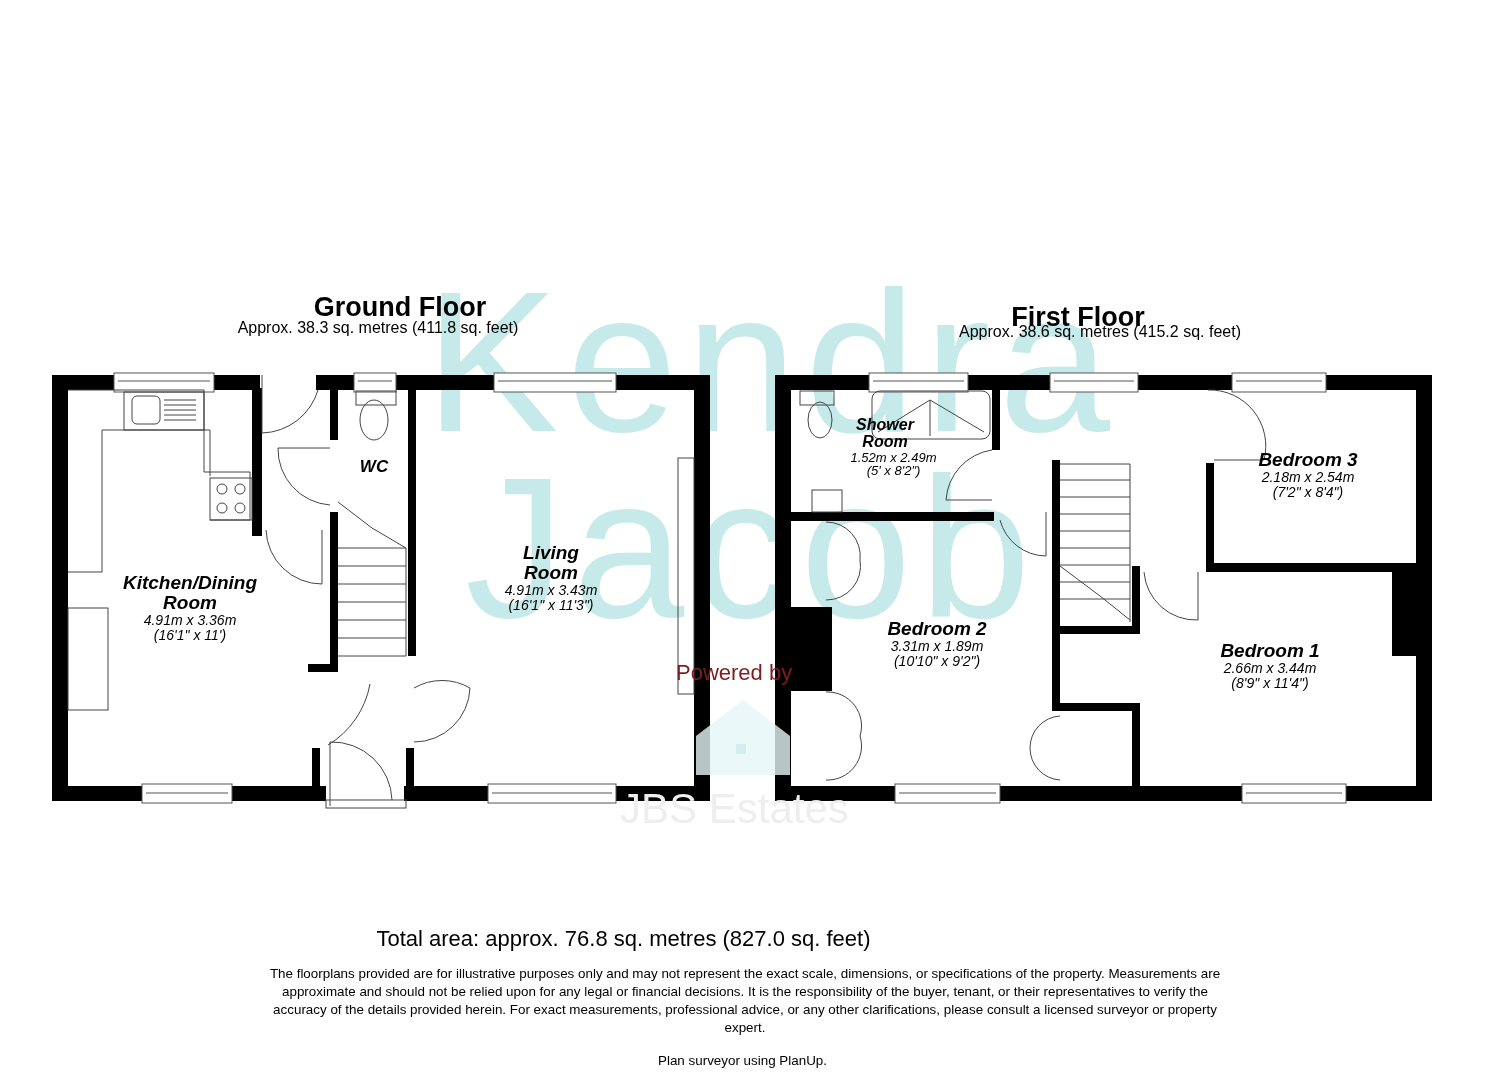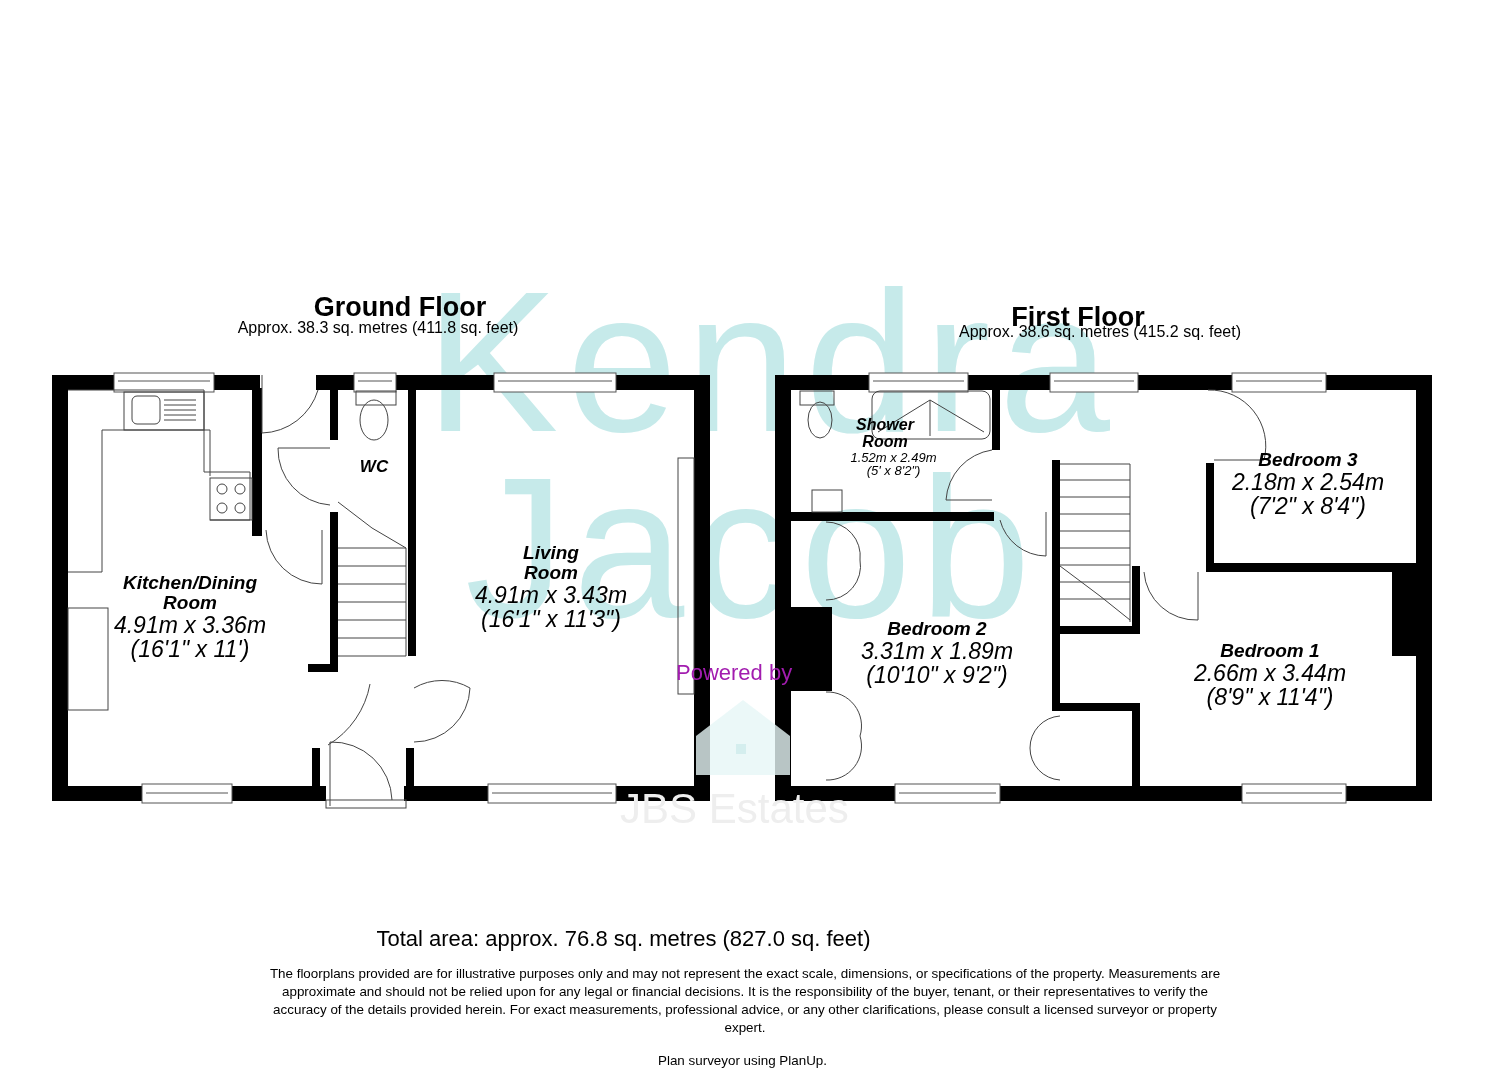--- a/index.html
+++ b/index.html
@@ -2,21 +2,21 @@
 <html><head>
 <meta charset="utf-8">
 <style>
   html,body{margin:0;padding:0;background:#ffffff;}
   body{width:1485px;height:1080px;position:relative;overflow:hidden;font-family:"Liberation Sans",sans-serif;color:#000;}
   .floor-title{position:absolute;font-weight:bold;font-size:27px;text-align:center;white-space:nowrap;transform:translateX(-50%);}
   .floor-sub{position:absolute;font-size:16px;text-align:center;white-space:nowrap;transform:translateX(-50%);}
   .room-label{position:absolute;text-align:center;transform:translateX(-50%);white-space:nowrap;line-height:1.05;font-style:italic;}
   .room-name{font-weight:bold;font-size:19px;display:block;}
   .room-name.small{font-size:16px;}
-  .room-dim{font-size:23px;display:block;}
+  .room-dim{font-size:14px;display:block;}
   .room-dim.small{font-size:13px;margin-left:17px;}
   .wm{position:absolute;color:#c6eaea;font-family:"Liberation Sans",sans-serif;white-space:nowrap;line-height:1;}
   .footer-total{position:absolute;left:16px;width:1215px;top:926px;text-align:center;font-size:22px;}
   .footer-disc{position:absolute;left:260px;width:970px;top:965px;text-align:center;font-size:13.4px;line-height:18px;}
   .footer-plan{position:absolute;left:0;width:1485px;top:1053px;text-align:center;font-size:13.4px;}
   svg{position:absolute;left:0;top:0;}
 </style>
 </head>
 <body>
 
@@ -208,21 +208,21 @@
   <span class="room-name">Bedroom 2</span>
   <span class="room-dim">3.31m x 1.89m</span>
   <span class="room-dim">(10'10" x 9'2")</span>
 </div>
 <div class="room-label" style="left:1270px;top:641px;">
   <span class="room-name">Bedroom 1</span>
   <span class="room-dim">2.66m x 3.44m</span>
   <span class="room-dim">(8'9" x 11'4")</span>
 </div>
 
-<div class="wm" style="left:676px;top:662px;font-size:22px;color:#a21caf;">Powered by</div>
+<div class="wm" style="left:676px;top:662px;font-size:22px;color:#7f1d1d;">Powered by</div>
 <svg width="1485" height="1080" style="pointer-events:none;">
   <path d="M696,736 L743,700 L790,736 L790,775 L696,775 Z" fill="#e6f6f6" opacity="0.8"></path>
   <rect x="736" y="744" width="10" height="10" fill="#d4eeee"></rect>
 </svg>
 <div class="wm" style="left:620px;top:788px;font-size:42px;color:#eeeeee;">JBS Estates</div>
 
 <div class="footer-total">Total area: approx. 76.8 sq. metres (827.0 sq. feet)</div>
 <div class="footer-disc">The floorplans provided are for illustrative purposes only and may not represent the exact scale, dimensions, or specifications of the property. Measurements are approximate and should not be relied upon for any legal or financial decisions. It is the responsibility of the buyer, tenant, or their representatives to verify the accuracy of the details provided herein.  For exact measurements, professional advice, or any other clarifications, please consult a licensed surveyor or property expert.</div>
 <div class="footer-plan">Plan surveyor using PlanUp.</div>
 

